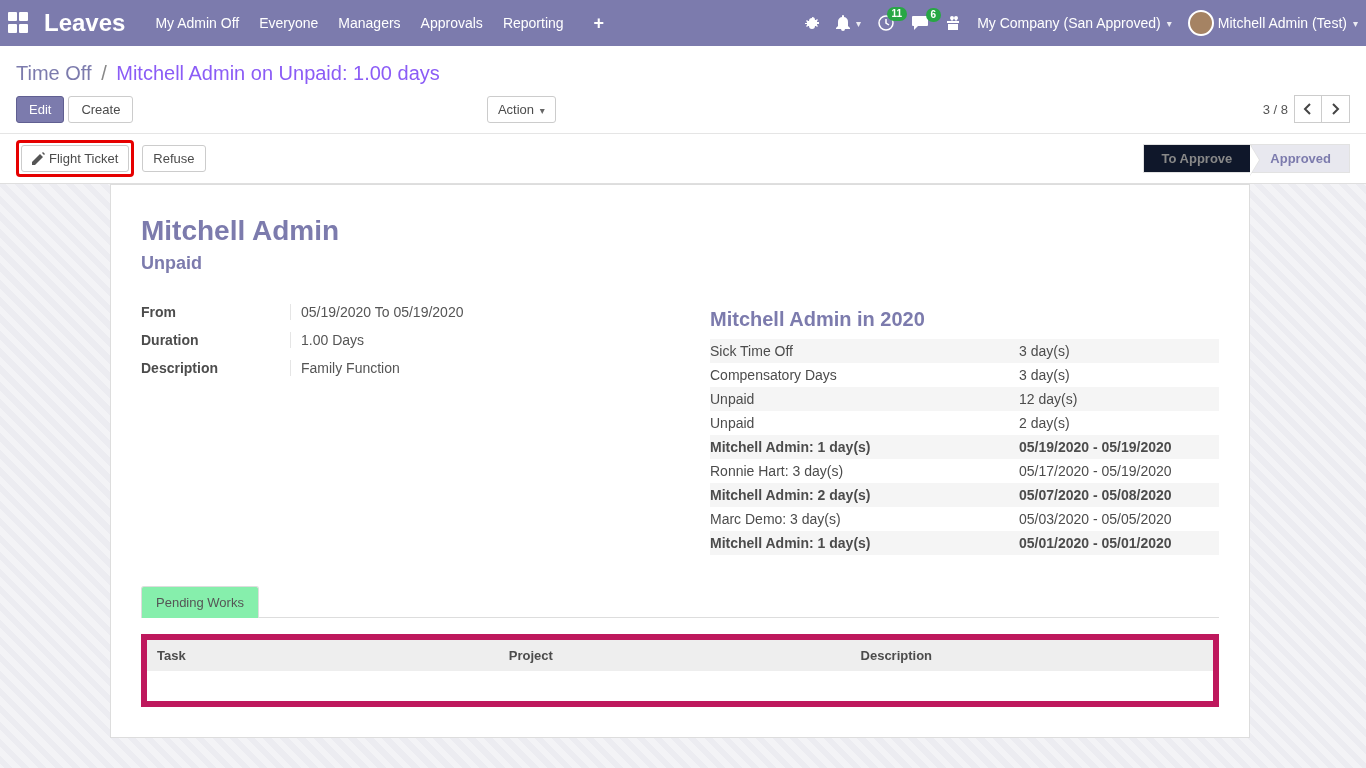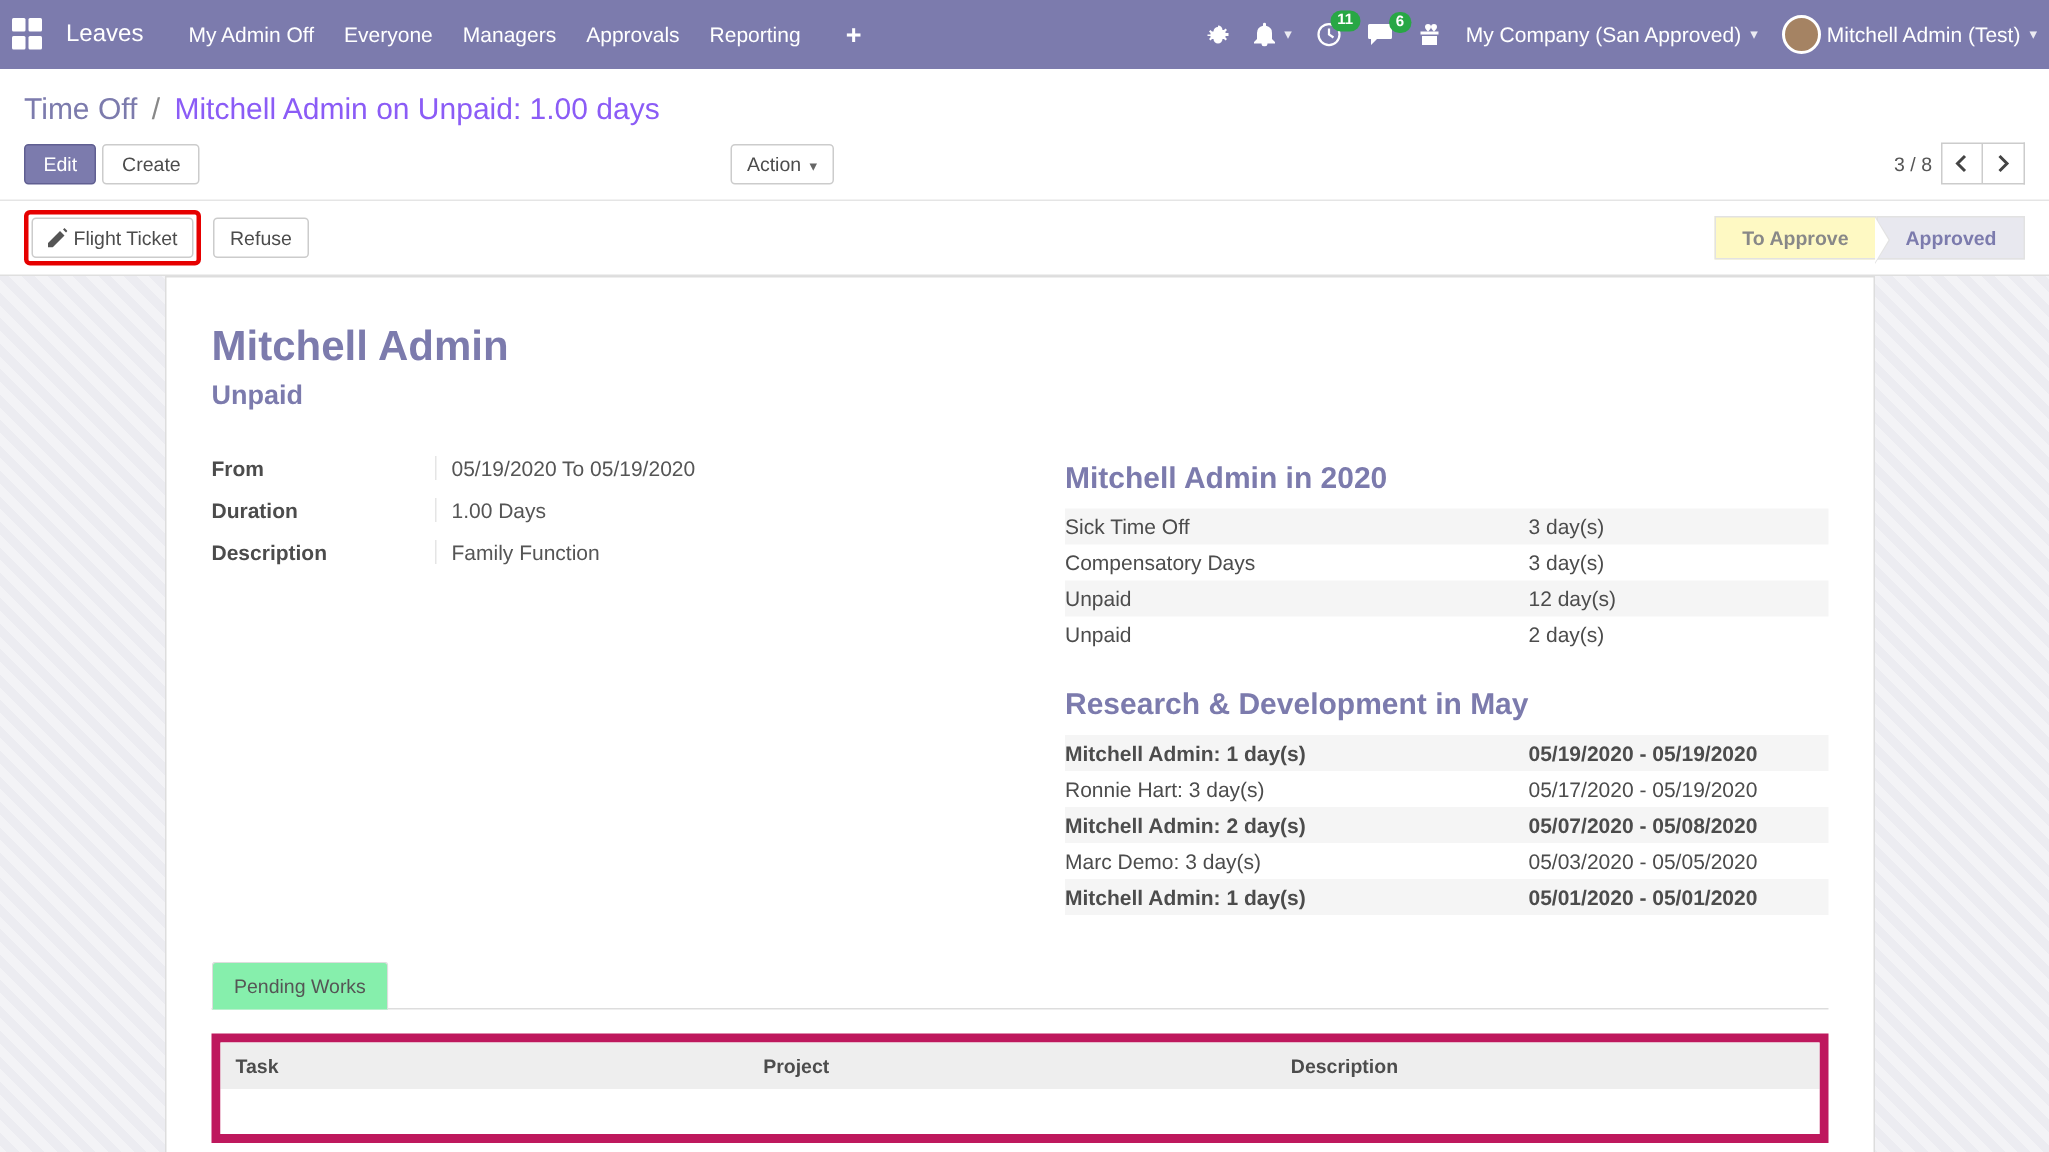--- a/index.html
+++ b/index.html
@@ -22,21 +22,21 @@
     height:768px;
     overflow:hidden;
   }
   
   .navbar{
     display:flex;align-items:center;height:46px;background:var(--odoo-purple);
     color:#fff;padding:0 8px;
   }
   .navbar .apps{width:22px;height:22px;display:flex;flex-wrap:wrap;gap:2px;margin-right:14px;cursor:pointer;}
   .navbar .apps span{width:9px;height:9px;background:#fff;border-radius:1px;}
-  .navbar .brand{font-size:16px;font-weight:400;margin-right:30px;}
+  .navbar .brand{font-size:24px;font-weight:700;margin-right:30px;}
   .navbar .menu{display:flex;gap:20px;align-items:center;}
   .navbar .menu a{color:#fff;text-decoration:none;font-size:14px;cursor:pointer;}
   .navbar .plus{font-size:18px;font-weight:bold;cursor:pointer;margin-left:10px;}
   .navbar .spacer{flex:1;}
   .navbar .tray{display:flex;align-items:center;gap:16px;}
   .tray-item{position:relative;cursor:pointer;display:flex;align-items:center;gap:4px;font-size:14px;}
   .badge{position:absolute;top:-7px;right:-12px;background:var(--green);color:#fff;font-size:10px;
     border-radius:8px;padding:1px 5px;line-height:12px;font-weight:bold;}
   .caret{font-size:10px;opacity:.85;margin-left:2px;}
   .avatar{width:26px;height:26px;border-radius:50%;background:#a58363;border:2px solid #fff;}
@@ -54,21 +54,21 @@
   .action-dd .btn{padding:5px 10px;}
   .pager{margin-left:auto;display:flex;align-items:center;gap:6px;font-size:13px;color:#555;}
   .pager-btn{border:1px solid #ccc;background:#fff;width:28px;height:28px;display:flex;align-items:center;justify-content:center;cursor:pointer;}
   .pager-group{display:flex;}
   .pager-group .pager-btn+.pager-btn{border-left:none;}
   
   .statusbar-row{display:flex;align-items:center;padding:6px 16px 6px 16px;border-bottom:1px solid #dfdfdf;background:#fff;}
   .btn-outline{border:1px solid #ccc;background:#fff;color:#4c4c4c;padding:5px 10px;border-radius:3px;cursor:pointer;display:inline-flex;align-items:center;gap:4px;font-size:13px;}
   .highlight-box{border:3px solid #e60000;padding:2px;border-radius:4px;display:inline-block;}
   .status-stages{margin-left:auto;display:flex;}
-  .stage{padding:6px 18px;background:#fef9c3;color:#888;font-weight:bold;font-size:13px;position:relative;border:1px solid #e2e2e2;}
+  .stage{padding:6px 18px;background:#0f172a;color:#888;font-weight:bold;font-size:13px;position:relative;border:1px solid #e2e2e2;}
   .stage.active{background:#e8e8ef;color:var(--odoo-purple);}
   .stage:not(:last-child)::after{
     content:'';position:absolute;right:-9px;top:0;bottom:0;width:0;height:0;
     border-top:15px solid transparent;border-bottom:15px solid transparent;border-left:9px solid #fff;z-index:2;
   }
   .stage:not(:last-child)::before{
     content:'';position:absolute;right:-10px;top:-1px;bottom:-1px;width:0;height:0;
     border-top:16px solid transparent;border-bottom:16px solid transparent;border-left:10px solid #e2e2e2;z-index:1;
   }
   
@@ -253,21 +253,20 @@
             <div class="mini-row">
               <div class="c1">Unpaid</div>
               <div class="c2">12 day(s)</div>
             </div>
             <div class="mini-row">
               <div class="c1">Unpaid</div>
               <div class="c2">2 day(s)</div>
             </div>
           </div>
 
-        <div class="sec-title" style="margin-top:24px;">Research &amp; Development in May</div>
         <div class="mini-table" id="dept-table">
             <div class="mini-row bold">
               <div class="c1">Mitchell Admin: 1 day(s)</div>
               <div class="c2">05/19/2020 - 05/19/2020</div>
             </div>
             <div class="mini-row">
               <div class="c1">Ronnie Hart: 3 day(s)</div>
               <div class="c2">05/17/2020 - 05/19/2020</div>
             </div>
             <div class="mini-row bold">

